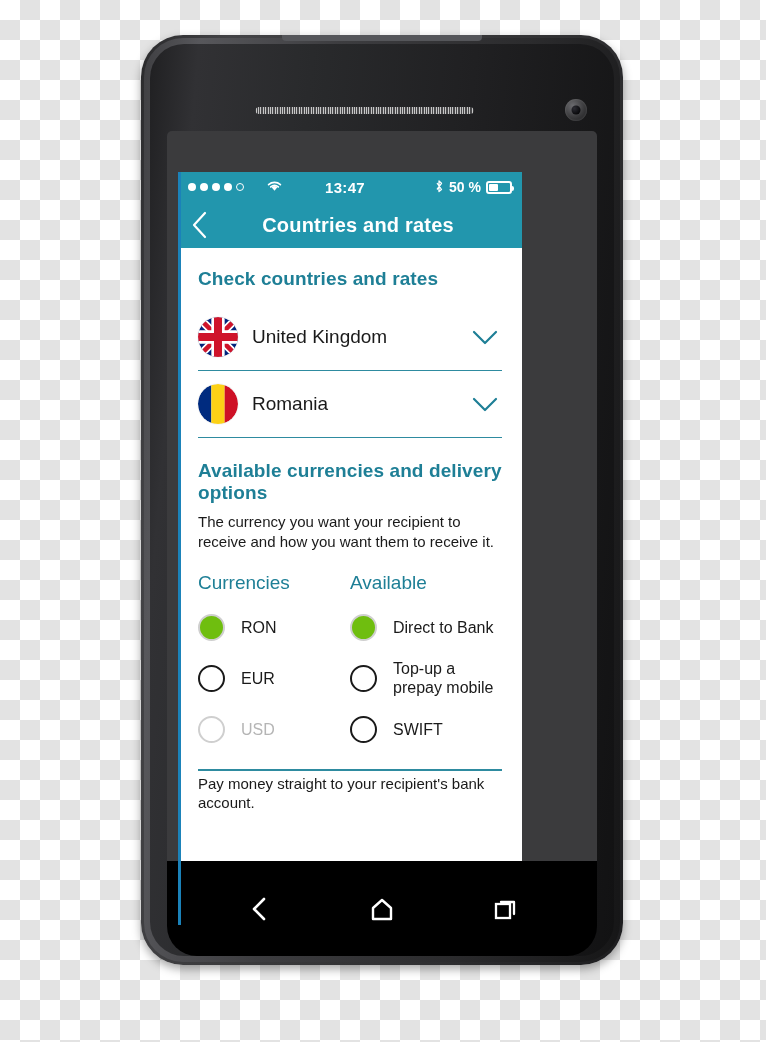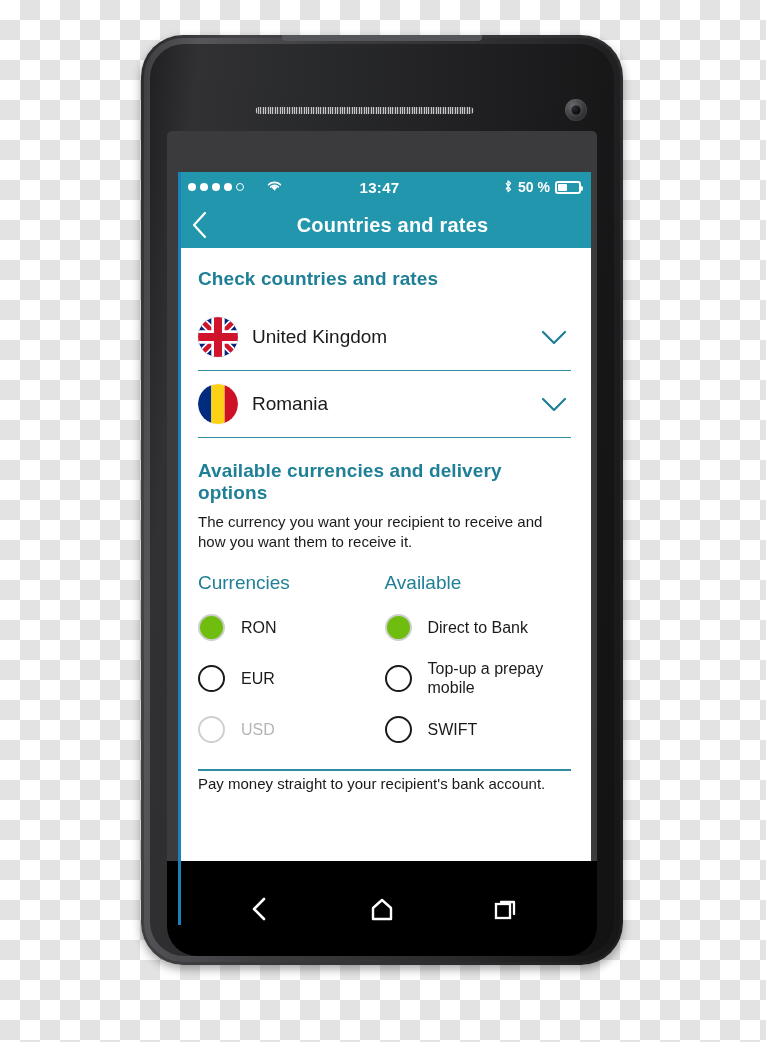--- a/index.html
+++ b/index.html
@@ -99,21 +99,21 @@
     top: 96px;
     width: 430px;
     height: 794px;
     background: #3b3b3d;
     border-radius: 5px;
   }
   #screen {
     position: absolute;
     left: 11px;
     top: 41px;
-    width: 413px;
+    width: 344px;
     height: 753px;
     background: #ec4899;
     overflow: hidden;
   }
   
   #screen-left-strip {
     position: absolute;
     left: 0; top: 0;
     width: 3px;
     height: 100%;

